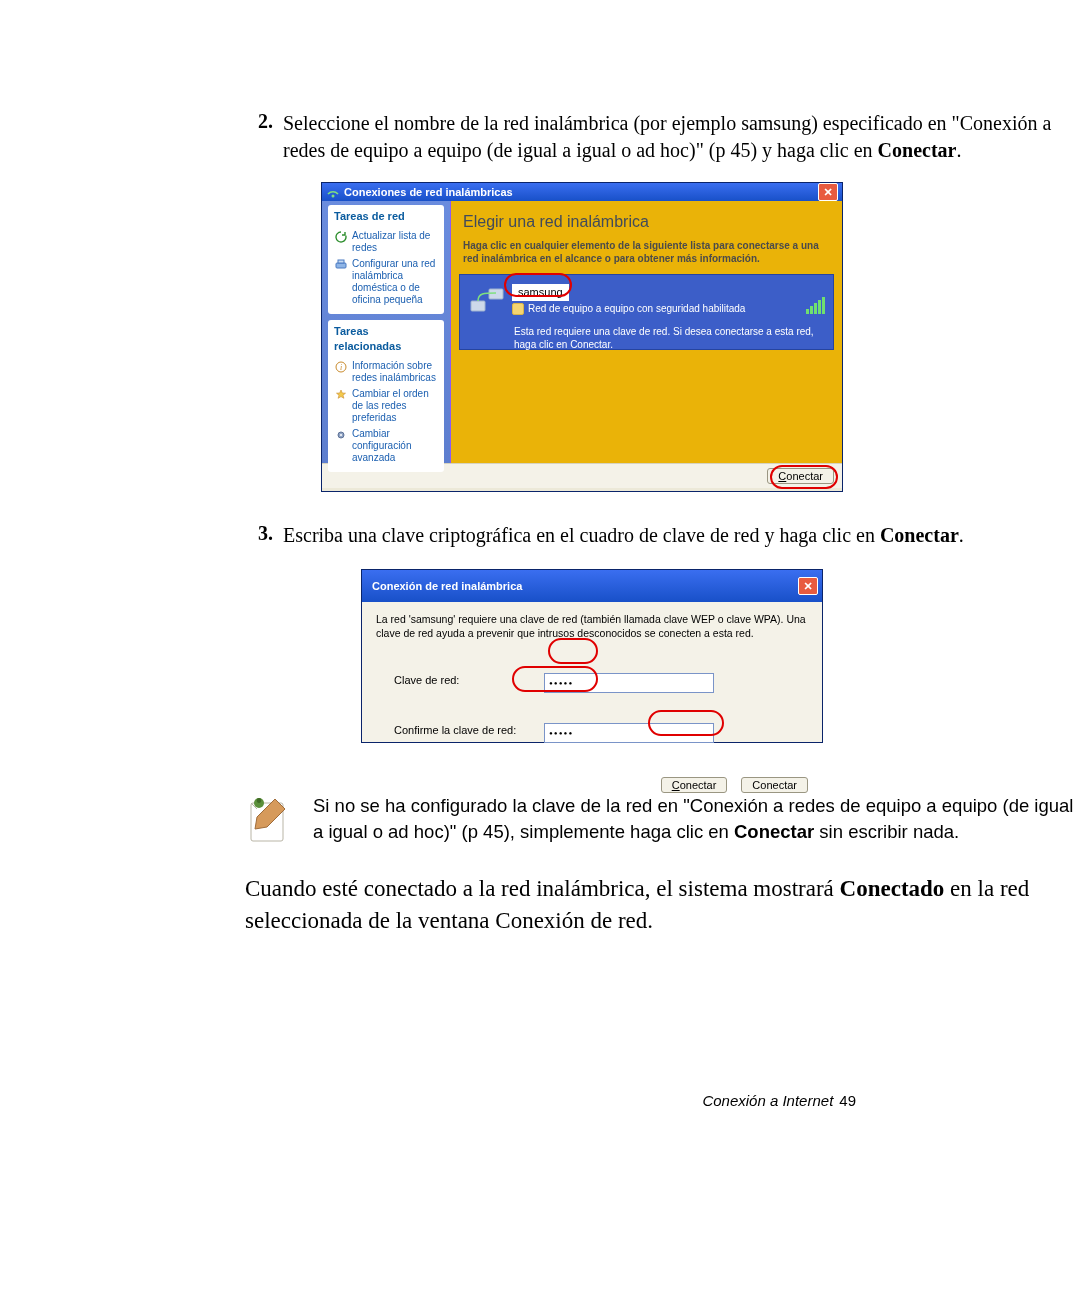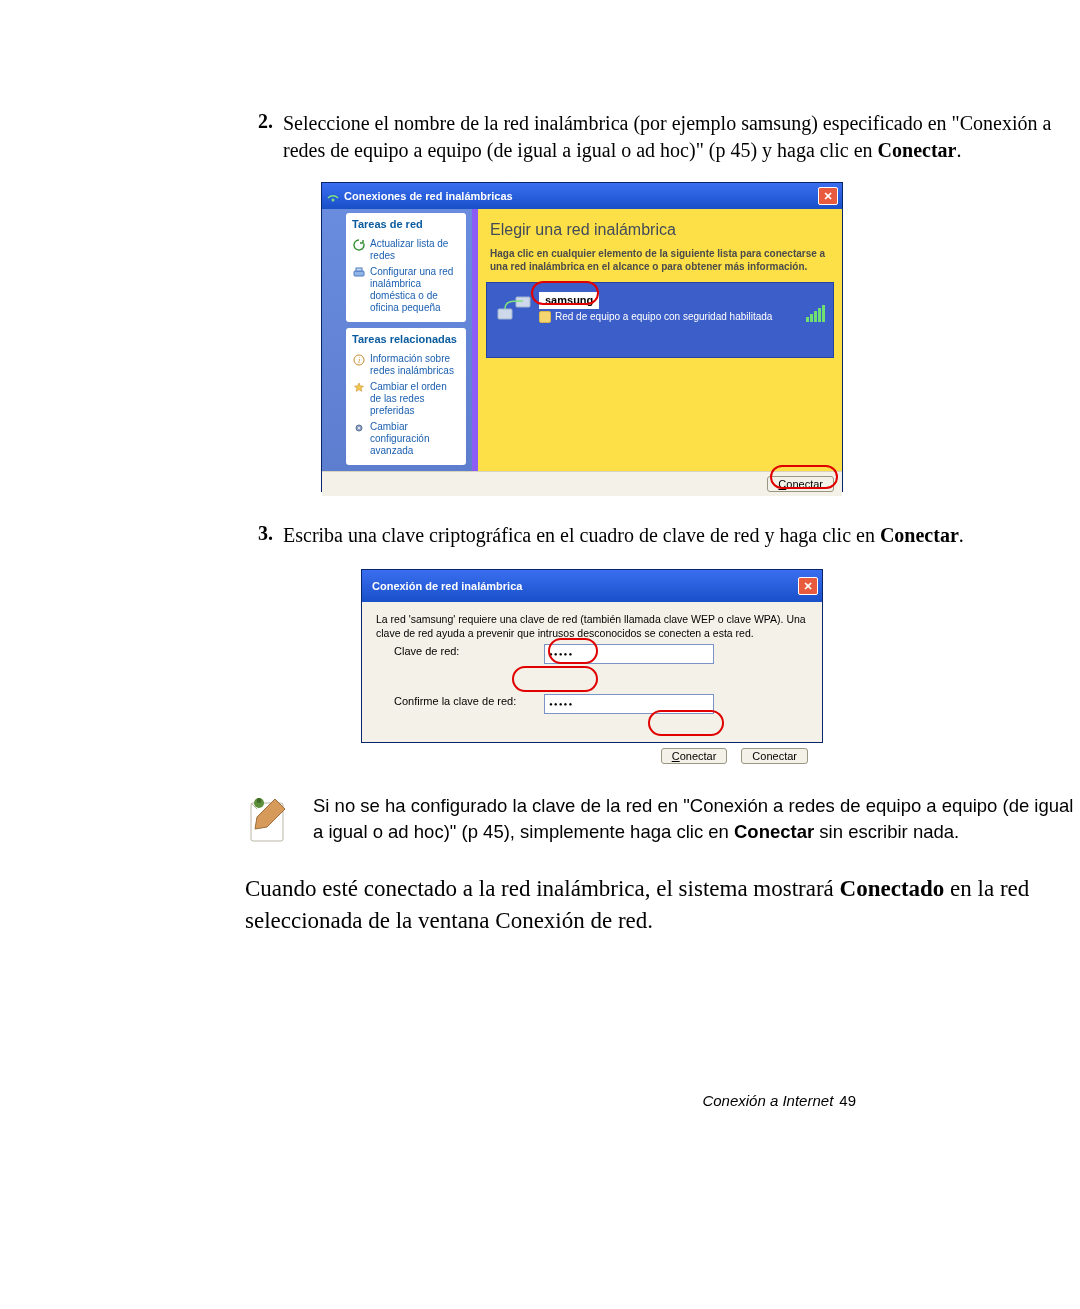--- a/index.html
+++ b/index.html
@@ -5,52 +5,52 @@
   html,body{margin:0;padding:0;background:#fff;font-family:"Times New Roman",Times,serif;color:#000;}
   .page{width:1080px;height:1309px;position:relative;box-sizing:border-box;padding:110px 120px 60px 130px;}
   .content{width:830px;margin-left:115px;}
   ol.steps{list-style:none;margin:0;padding:0;}
   ol.steps>li{display:flex;margin-bottom:10px;}
   .step-num{font-weight:bold;font-size:20px;width:28px;flex:none;text-align:right;}
   .step-body{font-size:20px;line-height:1.35;padding-left:10px;flex:1;}
   .bold{font-weight:bold;}
   
   .shot1{width:520px;height:308px;margin:18px 0 20px 38px;border:1px solid #0a246a;font-family:Tahoma,Arial,sans-serif;font-size:11px;color:#000;background:#ece9d8;position:relative;}
-  .titlebar{height:26px;background:linear-gradient(to bottom,#3a6ef0,#1850c8);display:flex;align-items:center;color:#fff;font-weight:bold;padding:0 4px;}
+  .titlebar{height:18px;background:linear-gradient(to bottom,#3a6ef0,#1850c8);display:flex;align-items:center;color:#fff;font-weight:bold;padding:0 4px;}
   .tb-icon{width:14px;height:14px;margin-right:4px;display:inline-block;}
   .tb-icon svg{display:block;}
   .tb-title{flex:1;font-size:11px;}
   .tb-close{width:18px;height:16px;background:#e85b3f;border:1px solid #fff;border-radius:2px;display:flex;align-items:center;justify-content:center;color:#fff;font-weight:bold;font-size:11px;line-height:1;}
   .shot1-body{display:flex;height:262px;}
-  .leftpanel{width:150px;background:linear-gradient(to bottom,#6a8cde,#5d7ecf);padding:4px 6px 6px 24px;box-sizing:border-box;}
+  .leftpanel{width:128px;background:linear-gradient(to bottom,#6a8cde,#5d7ecf);padding:4px 6px 6px 6px;box-sizing:border-box;}
   .lp-group{background:#fff;border-radius:3px;margin-bottom:6px;padding:4px 6px 6px 6px;}
   .lp-hdr{color:#0a5b9e;font-weight:bold;font-size:11px;margin-bottom:4px;}
   .lp-item{display:flex;align-items:flex-start;color:#1b5fb0;font-size:10px;padding:2px 0;cursor:pointer;line-height:1.2;}
   .lp-ico{width:14px;height:14px;margin-right:4px;flex:none;display:inline-flex;align-items:center;justify-content:center;}
-  .rightpanel{flex:1;background:#fde047;position:relative;border-left:6px solid #8b5cf6;}
+  .rightpanel{flex:1;background:#eab308;position:relative;border-left:1px solid #8b5cf6;}
   .rp-title{font-size:16px;color:#424b5a;padding:10px 12px 6px 12px;}
   .rp-sub{font-size:10px;color:#4b4b4b;padding:0 12px 8px 12px;line-height:1.35;font-weight:bold;}
   .netitem{margin:0 8px;background:#3c5ec8;color:#fff;border:1px solid #2644a0;padding:6px 8px 10px 8px;position:relative;height:76px;box-sizing:border-box;}
   .net-row1{display:flex;align-items:center;}
   .net-bigicon{width:38px;height:38px;margin-right:6px;}
-  .net-name{background:#fff;color:#000;padding:1px 6px;border-radius:0;font-size:11px;font-weight:bold;display:inline-block;}
+  .net-name{background:#fff;color:#000;padding:1px 6px;border-radius:0;font-size:11px;font-weight:normal;display:inline-block;}
   .net-sec{font-size:10px;margin-top:1px;display:flex;align-items:center;}
   .net-lock{width:10px;height:10px;margin-right:4px;border:1px solid #d9b54a;background:#f4d572;border-radius:2px;}
   .net-msg{font-size:10px;margin-top:6px;line-height:1.3;padding-left:46px;}
   .sigbars{position:absolute;right:8px;top:22px;display:flex;align-items:flex-end;gap:1px;}
   .sigbars span{width:3px;background:#6fe06f;}
   .sigbars span.bar1{height:5px;} .sigbars span.bar2{height:8px;} .sigbars span.bar3{height:11px;} .sigbars span.bar4{height:14px;} .sigbars span.bar5{height:17px;}
   .shot1-footer{height:24px;background:#f4f2e8;border-top:1px solid #d7d3bf;display:flex;align-items:center;justify-content:flex-end;padding-right:8px;}
   .xpbtn{background:#f4f2e8;border:1px solid #9a9682;border-radius:3px;padding:1px 10px;font-family:Tahoma,Arial,sans-serif;font-size:11px;cursor:pointer;}
   .mark{position:absolute;border:2px solid #e00000;border-radius:50%;pointer-events:none;}
   
   .shot2{width:460px;height:172px;margin:20px 0 0 78px;border:1px solid #0a246a;font-family:Tahoma,Arial,sans-serif;font-size:11px;background:#f4f2e8;position:relative;}
   .shot2 .titlebar{height:32px;}
   .dlg-body{padding:10px 14px 4px 14px;}
-  .dlg-text{font-size:10.5px;color:#000;line-height:1.35;margin-bottom:4px;}
+  .dlg-text{font-size:10.5px;color:#000;line-height:1.35;margin-bottom:33px;}
   .fld-row{display:flex;align-items:flex-start;margin-bottom:30px;}
   .fld-label{width:150px;font-size:11px;padding-left:18px;}
   .fld-input{width:160px;border:1px solid #7a94c8;height:18px;background:#fff;padding:0 4px;font-family:Tahoma;font-size:11px;display:flex;align-items:center;letter-spacing:1px;}
   .dlg-buttons{display:flex;justify-content:flex-end;gap:14px;padding:0 14px 10px 0;}
   
   .noteblk{display:flex;margin:50px 0 28px 0;}
   .note-icon{width:46px;height:50px;margin-right:22px;margin-top:2px;flex:none;}
   .note-text{font-family:Arial,Helvetica,sans-serif;font-size:18.5px;line-height:1.4;}
   
   .closing{font-size:23px;line-height:1.4;margin-top:2px;}
@@ -148,20 +148,21 @@
                         </svg>
                 </span>
                 <div>
                   <span class="net-name">samsung</span>
                   <div class="net-sec">
                           <span class="net-lock"></span>
                           <span>Red de equipo a equipo con seguridad habilitada</span>
                         </div>
                 </div>
               </div>
+              <div class="net-msg">Esta red requiere una clave de red. Si desea conectarse a esta red, haga clic en Conectar.</div>
               <div class="sigbars">
                       <span class="bar1"></span>
                       <span class="bar2"></span>
                       <span class="bar3"></span>
                       <span class="bar4"></span>
                       <span class="bar5"></span>
                     </div>
 
               <span class="mark" style="left:44px;top:-2px;width:64px;height:20px;border-radius:12px;"></span>
             </div>

